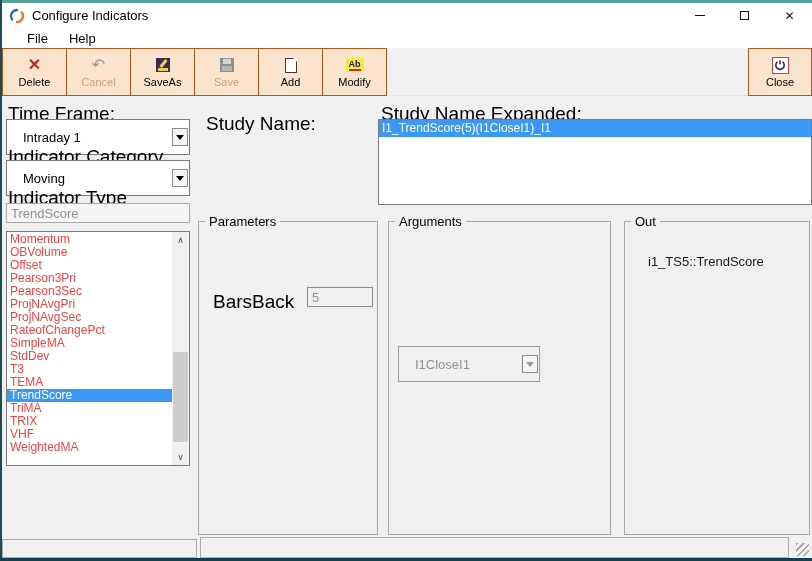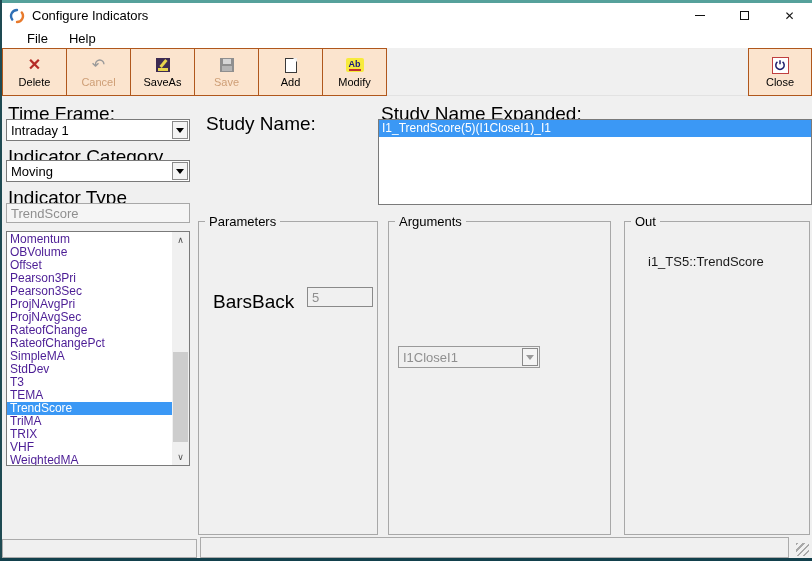--- a/index.html
+++ b/index.html
@@ -53,37 +53,37 @@
   .icon-add::before { content:""; position:absolute; right:-1px; top:-1px; width:0; height:0;
                       border-left:4px solid transparent; border-top:4px solid #F0F0F0; }
   .icon-modify { width:18px; height:14px; background:#F7EA3C; border-radius:2px;
                  display:flex; align-items:center; justify-content:center; }
   .icon-modify span { font-size:9px; font-weight:bold; color:#16167D; border-bottom:2px solid #C03030; line-height:1; }
   .icon-power-box { width:17px; height:17px; background:#fff; border:1px solid #C04040;
                     display:flex; align-items:center; justify-content:center; }
 
   
   .lbl-static { position:absolute; font-size:19px; color:#000; white-space:nowrap; }
-  .combo { position:absolute; height:22px; background:#fff; border:1px solid #7A7A7A;
-           display:flex; align-items:center; }
+  .combo { position:absolute; height:36px; background:#fff; border:1px solid #7A7A7A;
+           display:flex; align-items:center;padding-left:12px; }
   .combo .val { flex:1; padding-left:4px; font-size:13px; color:#000; white-space:nowrap; overflow:hidden; }
   .combo .arrow-btn { width:16px; height:18px; margin:1px; border:1px solid #8A8A8A; background:#F4F4F4;
                       display:flex; align-items:center; justify-content:center; }
   .tri-down { width:0; height:0; border-left:4px solid transparent; border-right:4px solid transparent;
               border-top:5px solid #000; }
   .combo.disabled { background:#F0F0F0; border-color:#9A9A9A;margin-top:28px; }
   .combo.disabled .val { color:#8F8F8F; }
   .combo.disabled .tri-down { border-top-color:#9A9A9A; }
   .textfield-disabled { position:absolute; background:#F5F5F5; border:1px solid #A8A8A8; color:#8F8F8F;
                         font-size:13px; display:flex; align-items:center; padding-left:4px; }
 
   
   .listbox { position:absolute; background:#fff; border:1px solid #7A7A7A; overflow:hidden; }
   .list-inner { position:absolute; left:0; top:1px; right:17px; bottom:0; }
-  .list-item { height:13px; line-height:13px; font-size:12px; padding-left:3px; color:#4c1d95; white-space:nowrap; }
+  .list-item { height:13px; line-height:13px; font-size:12px; padding-left:3px; color:#ef4444; white-space:nowrap; }
   .list-item.selected { background:#3B98F5; color:#fff; }
   .study-row { height:17px; line-height:17px; font-size:12px; padding-left:3px;
                background:#3B98F5; color:#fff; white-space:nowrap; }
 
   
   .vscroll { position:absolute; top:0; right:0; bottom:0; width:17px; background:#F0F0F0; }
   .vs-arrow { position:absolute; left:0; width:17px; height:16px; display:flex; align-items:center;
               justify-content:center; color:#505050; font-size:9px; }
   .vs-up { top:0; } .vs-down { bottom:0; }
   .vs-thumb { position:absolute; left:1px; width:15px; background:#CDCDCD; }
@@ -208,21 +208,20 @@
 
   <div class="listbox" style="left:6px; top:231px; width:184px; height:235px;">
     <div class="list-inner">
         <div class="list-item">Momentum</div>
         <div class="list-item">OBVolume</div>
         <div class="list-item">Offset</div>
         <div class="list-item">Pearson3Pri</div>
         <div class="list-item">Pearson3Sec</div>
         <div class="list-item">ProjNAvgPri</div>
         <div class="list-item">ProjNAvgSec</div>
-        <div class="list-item">RateofChange</div>
         <div class="list-item">RateofChangePct</div>
         <div class="list-item">SimpleMA</div>
         <div class="list-item">StdDev</div>
         <div class="list-item">T3</div>
         <div class="list-item">TEMA</div>
         <div class="list-item selected">TrendScore</div>
         <div class="list-item">TriMA</div>
         <div class="list-item">TRIX</div>
         <div class="list-item">VHF</div>
         <div class="list-item">WeightedMA</div>

